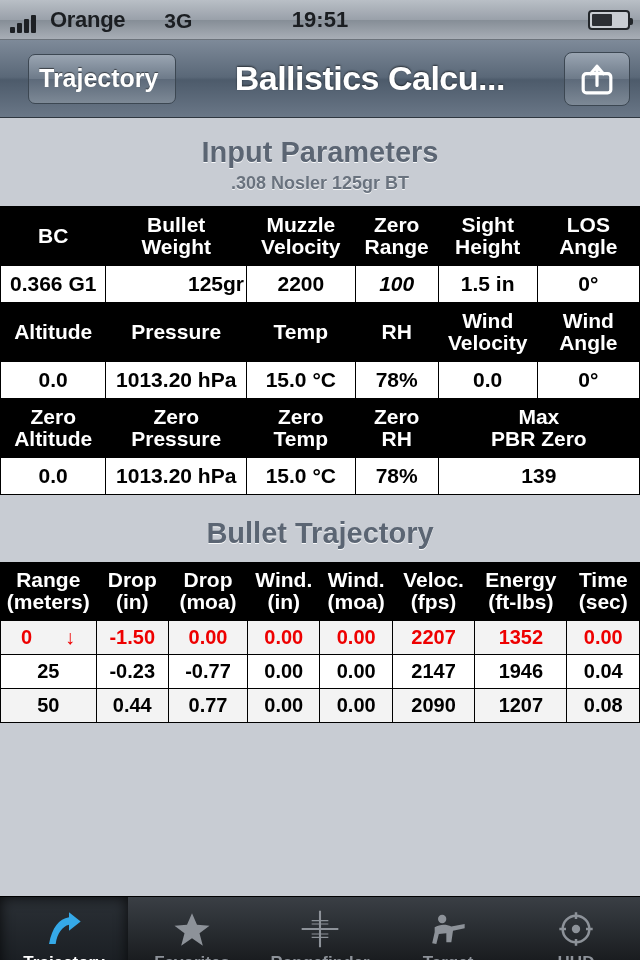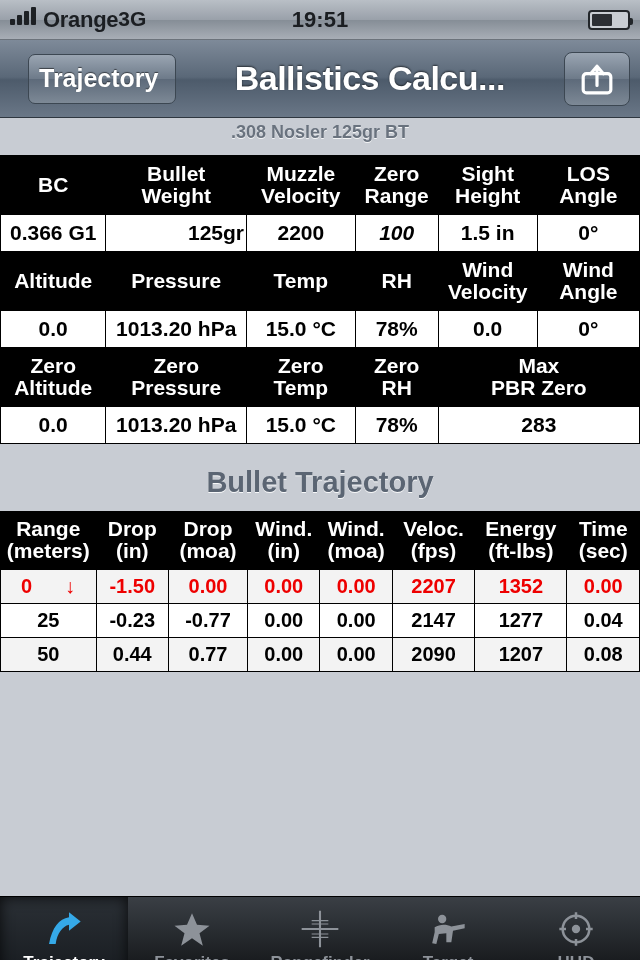--- a/index.html
+++ b/index.html
@@ -13,30 +13,30 @@
   
   .statusbar {
     height: 40px;
     background: linear-gradient(to bottom, #b9bfc6 0%, #9aa1aa 50%, #858d96 51%, #a8aeb6 100%);
     display: flex;
     align-items: center;
     padding: 0 10px;
     position: relative;
     border-bottom: 1px solid #6c737b;
   }
-  .sb-left { display: flex; align-items: flex-start; }
+  .sb-left { display: flex; align-items: flex-end; gap: 7px; }
   .signal { display: flex; align-items: flex-end; gap: 2px; height: 18px; }
   .signal i { display: block; width: 5px; background: #1d2024; border-radius: 1px; }
   .signal i:nth-child(1){height:6px}
   .signal i:nth-child(2){height:10px}
   .signal i:nth-child(3){height:14px}
   .signal i:nth-child(4){height:18px}
   .signal i.off { background: #5d646c; }
   .carrier { font-size: 22px; color: #1b1e22; font-weight: bold; letter-spacing: -0.3px; }
-  .nettype { font-size: 21px; color: #1b1e22; font-weight: bold; }
+  .nettype { font-size: 21px; color: #1b1e22; font-weight: bold; margin-left: 32px; }
   .clock {
     position: absolute; left: 0; right: 0; text-align: center;
     font-size: 22px; font-weight: bold; color: #1b1e22;
   }
   .battery {
     margin-left: auto; width: 42px; height: 20px;
     border: 2px solid #22262a; border-radius: 4px;
     position: relative; background: #c9ced4;
     display: flex; align-items: center; padding: 2px;
   }
@@ -179,20 +179,21 @@
   <div class="sharebtn">
     <svg viewBox="0 0 32 32">
       <rect x="3" y="11" width="26" height="18" rx="3" fill="none" stroke="#fff" stroke-width="3"></rect>
       <path d="M16 22 V5 M16 4 L10 11 M16 4 L22 11" fill="none" stroke="#fff" stroke-width="3" stroke-linecap="round" stroke-linejoin="round"></path>
     </svg>
   </div>
 </div>
 
 <div class="content">
 
+  <div class="section-title">Input Parameters</div>
   <div class="section-sub">.308 Nosler 125gr BT</div>
 
   <table class="inputs">
     <tbody id="inputs-body">
         <tr class="hdr">
           <td style="width: 16.5%; margin-left: 12px;">BC</td>
           <td style="width: 22%;">Bullet<br>Weight</td>
           <td style="width: 17%;">Muzzle<br>Velocity</td>
           <td style="width: 13%;">Zero<br>Range</td>
           <td style="width: 15.5%;">Sight<br>Height</td>
@@ -227,21 +228,21 @@
           <td style="width: 22%;">Zero<br>Pressure</td>
           <td style="width: 17%;">Zero<br>Temp</td>
           <td style="width: 13%;">Zero<br>RH</td>
           <td colspan="2" style="width: 31.5%;">Max<br>PBR Zero</td>
         </tr>
         <tr class="val">
           <td style="width: 16.5%;">0.0</td>
           <td style="width: 22%;">1013.20 hPa</td>
           <td style="width: 17%;">15.0 °C</td>
           <td style="width: 13%;">78%</td>
-          <td colspan="2" style="width: 31.5%;">283</td>
+          <td colspan="2" style="width: 31.5%;">139</td>
         </tr>
       </tbody>
   </table>
 
   <div class="section-title" style="padding-top:22px;">Bullet Trajectory</div>
   <div style="height:12px"></div>
 
   <table class="traj">
     <tbody id="traj-body">
         <tr class="hdr">
@@ -264,21 +265,21 @@
           <td style="width: 14%;">1352</td>
           <td style="width: 11%;">0.00</td>
         </tr>
         <tr class="row">
           <td class="arrowcell" style="width: 14.5%;">25</td>
           <td style="width: 11%;">-0.23</td>
           <td style="width: 12%;">-0.77</td>
           <td style="width: 11%;">0.00</td>
           <td style="width: 11%;">0.00</td>
           <td style="width: 12.5%;">2147</td>
-          <td style="width: 14%;">1277</td>
+          <td style="width: 14%;">1946</td>
           <td style="width: 11%;">0.04</td>
         </tr>
         <tr class="row alt">
           <td class="arrowcell" style="width: 14.5%;">50</td>
           <td style="width: 11%;">0.44</td>
           <td style="width: 12%;">0.77</td>
           <td style="width: 11%;">0.00</td>
           <td style="width: 11%;">0.00</td>
           <td style="width: 12.5%;">2090</td>
           <td style="width: 14%;">1207</td>

